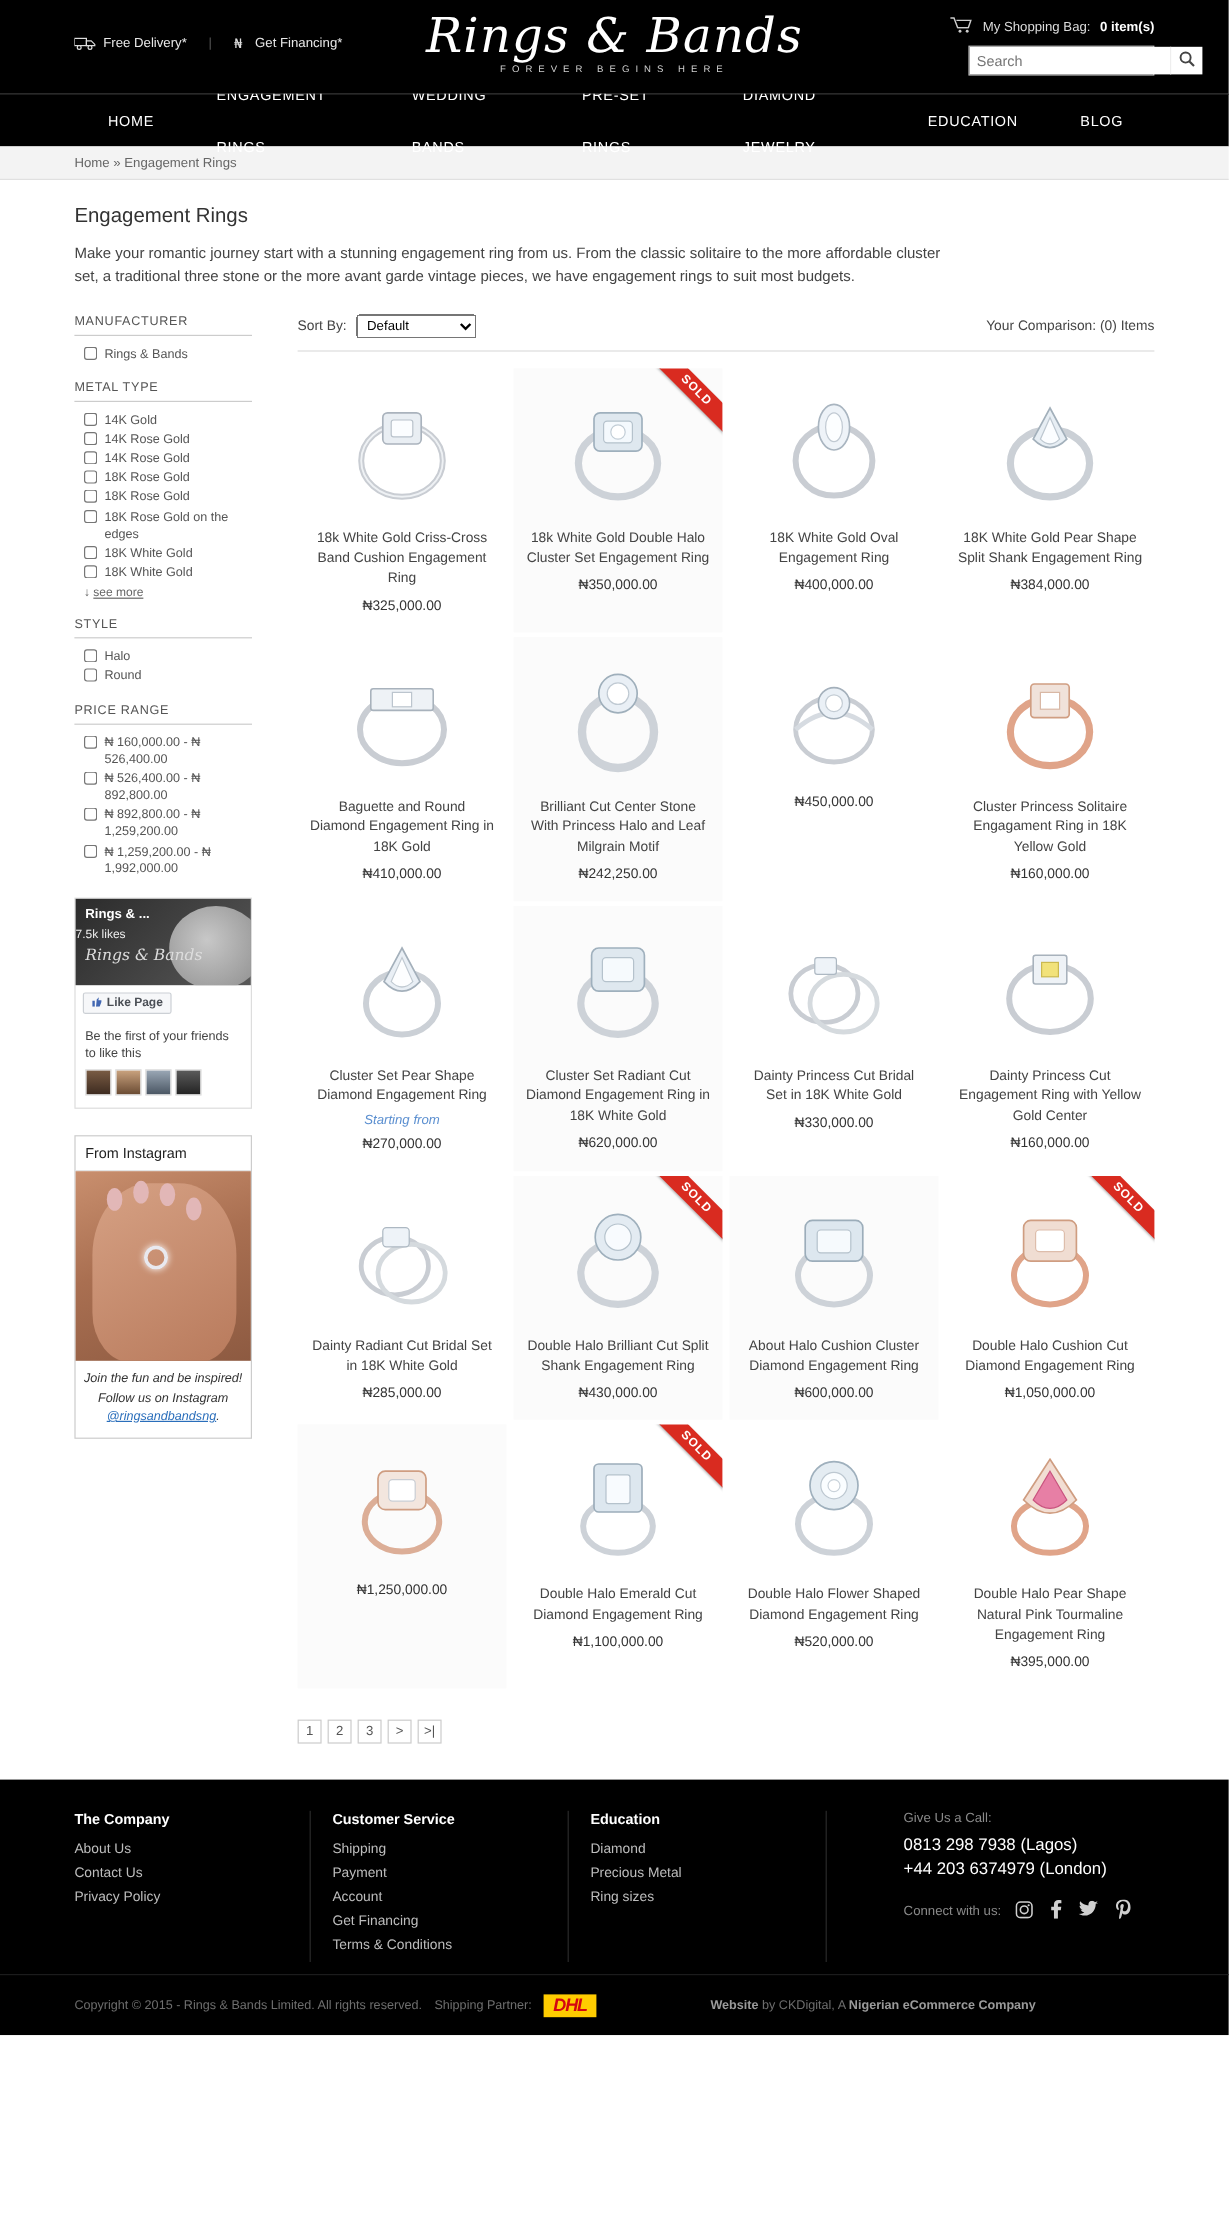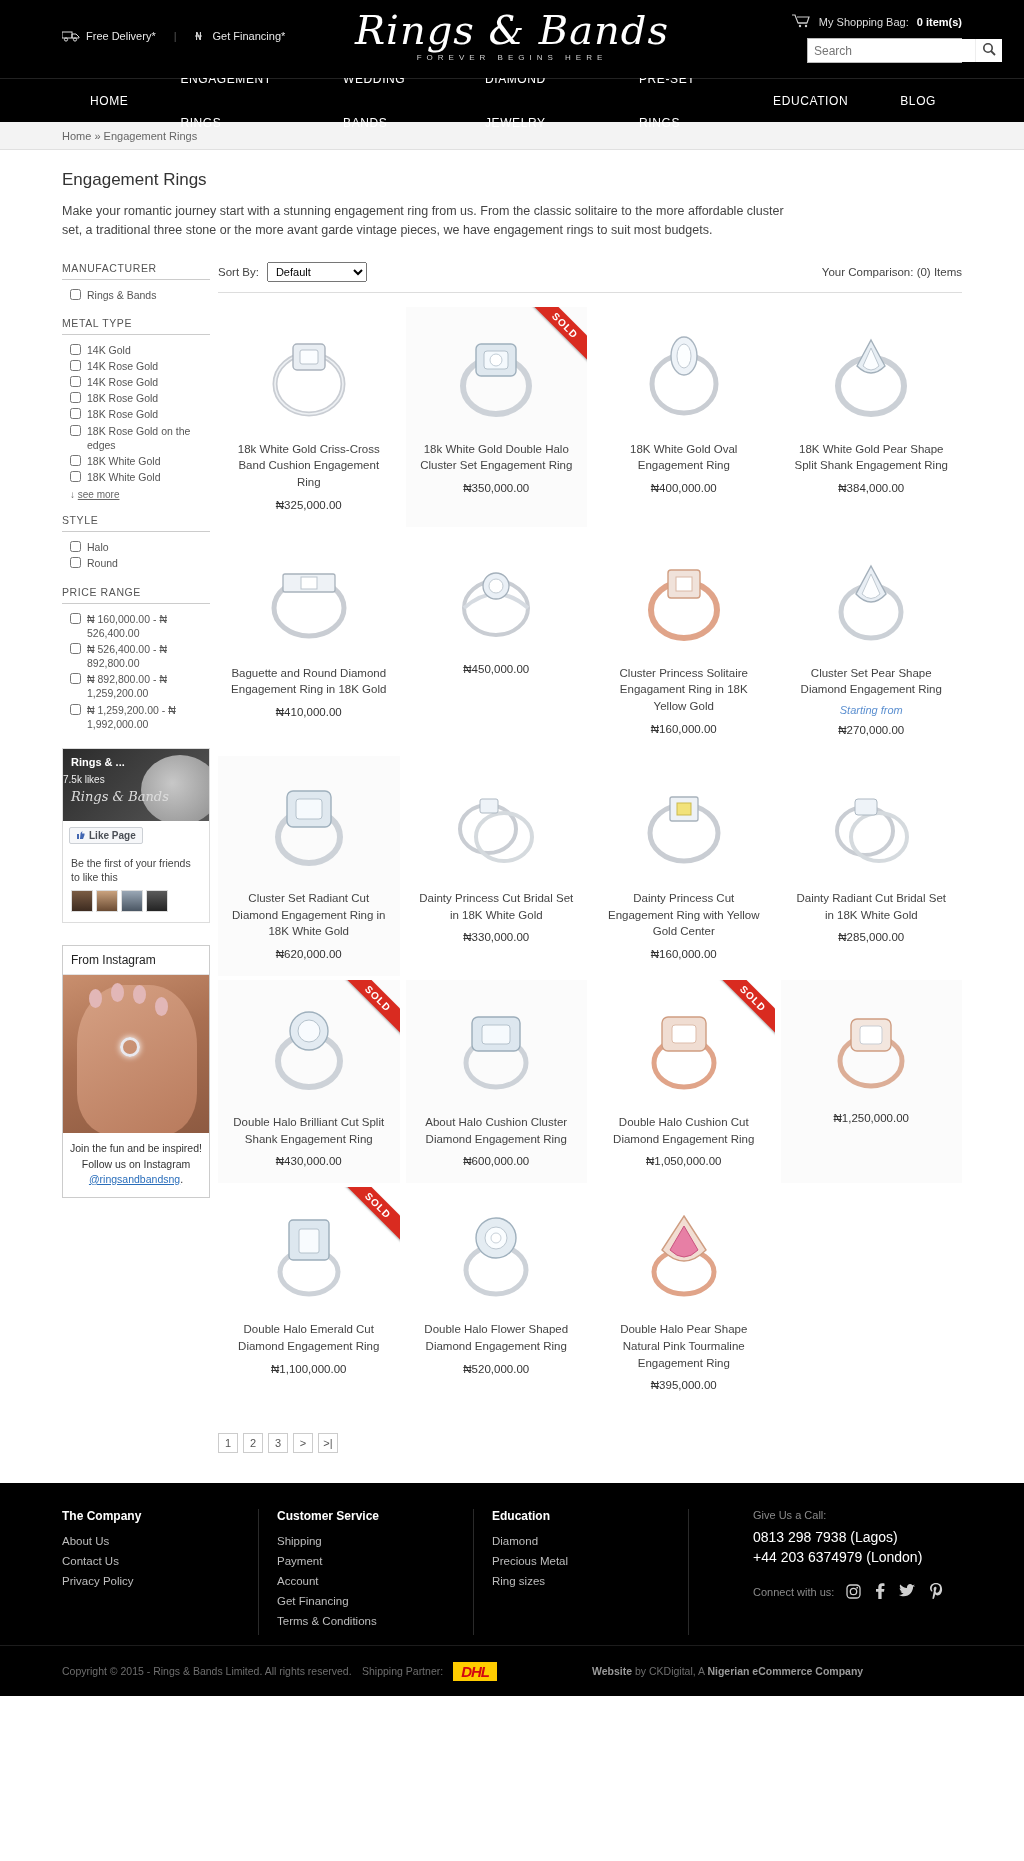--- a/index.html
+++ b/index.html
@@ -39,21 +39,21 @@
   .crumbbar { background:#f3f3f3; border-bottom:1px solid #e0e0e0; height:28px; }
   .crumbbar .inner { width:900px; margin:0 auto; line-height:28px; font-size:11px; color:#666; }
   .crumbbar a { color:#666; text-decoration:none; }
 
   
   .content { width:900px; margin:0 auto; padding-top:20px; }
   .page-title { font-size:17px; font-weight:normal; color:#333; margin:0 0 12px 0; }
   .page-desc { font-size:12.5px; line-height:1.5; color:#444; margin:0 0 22px 0; max-width:740px;}
 
   
-  .cols { display:flex; gap:8px; align-items:flex-start; }
+  .cols { display:flex; gap:38px; align-items:flex-start; }
   .sidebar { width:148px; flex:0 0 148px; }
   .main { flex:1; }
 
   
   .filter-group { margin-bottom:14px; }
   .filter-title { font-size:10.5px; color:#555; letter-spacing:.6px; padding-bottom:5px; border-bottom:1px solid #ccc; margin-bottom:7px;}
   .filter-opt { display:flex; align-items:flex-start; gap:6px; font-size:10.5px; color:#555; padding:1px 0 1px 8px; line-height:1.35;}
   .filter-opt input { margin:1px 0 0 0; width:11px; height:11px; }
   .seemore { font-size:10px; color:#666; padding-left:8px; margin-top:4px; }
   .seemore u { text-decoration:underline; }
@@ -73,21 +73,21 @@
   .f1{background:linear-gradient(#7a5c44,#3d2b20);} .f2{background:linear-gradient(#c9a27e,#6a4b33);}
   .f3{background:linear-gradient(#9aa7b5,#4a5663);} .f4{background:linear-gradient(#5b5b5b,#232323);}
 
   
   .igbox { border:1px solid #ccc; margin-top:22px; width:148px; }
   .igtitle { font-size:12px; color:#222; padding:7px 8px; border-bottom:1px solid #e3e3e3; }
   .igphoto { height:158px; background:linear-gradient(160deg,#c98f6e 0%,#a96f51 45%,#8d5a41 100%); position:relative; overflow:hidden;}
   .igphoto .hand { position:absolute; left:14px; top:10px; width:120px; height:150px; background:linear-gradient(150deg,#d6a184,#b87a5c); border-radius:40% 40% 28% 28%; }
   .igphoto .ring { position:absolute; left:57px; top:62px; width:20px; height:20px; border-radius:50%; border:3px solid #e9e9ef; box-shadow:0 0 6px #fff;}
   .igphoto .nail { position:absolute; width:13px; height:19px; border-radius:50%; background:#e2b7b7;}
-  .igcap { font-size:10.5px; color:#333; text-align:center; padding:8px 6px 10px 6px; line-height:1.45;}
+  .igcap { font-size:10.5px; color:#333; text-align:center; padding:8px 6px 10px 6px; line-height:1.45;font-style:italic;}
   .igcap a { color:#2a6ebb; text-decoration:underline; }
 
   
   .toolbar { display:flex; align-items:center; justify-content:space-between; border-bottom:1px solid #ddd; padding-bottom:10px; margin-bottom:14px;}
   .sortby { display:flex; align-items:center; gap:8px; font-size:11.5px; color:#444;}
   .sortby select { font-size:11px; padding:2px 4px; width:100px; height:20px; font-family:"Liberation Sans",sans-serif;}
   .comparison { font-size:11.5px; color:#444; }
 
   
   .grid { display:grid; grid-template-columns:repeat(4, 1fr); gap:4px 6px; }
@@ -189,22 +189,22 @@
         </button>
       </div>
     </div>
   </div>
 
   <div class="nav">
     <div class="nav-inner">
       <a href="#">HOME</a>
       <a href="#">ENGAGEMENT RINGS</a>
       <a href="#">WEDDING BANDS</a>
+      <a href="#">PRE-SET RINGS</a>
       <a href="#">DIAMOND JEWELRY</a>
-      <a href="#">PRE-SET RINGS</a>
       <a href="#">EDUCATION</a>
       <a href="#">BLOG</a>
     </div>
   </div>
 
   <div class="crumbbar">
     <div class="inner">
       <a href="#">Home</a>
       <span>»</span>
       <span>Engagement Rings</span>
@@ -419,20 +419,31 @@
               <svg class="ring-svg" viewBox="0 0 120 100">
                 <ellipse cx="60" cy="62" rx="35" ry="28" fill="none" stroke="#c9cdd3" stroke-width="5"></ellipse>
                 <rect x="34" y="28" width="52" height="18" rx="2" fill="#eef2f6" stroke="#a8b2bc" stroke-width="1.3"></rect>
                 <rect x="52" y="31" width="16" height="12" fill="#ffffff" stroke="#bcc5ce"></rect>
               </svg>
             </div>
             <div class="pname">Baguette and Round Diamond Engagement Ring in 18K Gold</div>
             <div class="pprice">₦410,000.00</div>
           </div>
 
+          <div class="card highlight">
+            <div class="thumb">
+              <svg class="ring-svg" viewBox="0 0 120 100">
+                <ellipse cx="60" cy="64" rx="30" ry="30" fill="none" stroke="#cdd2d8" stroke-width="7"></ellipse>
+                <circle cx="60" cy="32" r="16" fill="#e9eff5" stroke="#9fafbb" stroke-width="1.4"></circle>
+                <circle cx="60" cy="32" r="9" fill="#ffffff" stroke="#c0cad3"></circle>
+              </svg>
+            </div>
+            <div class="pname">Brilliant Cut Center Stone With Princess Halo and Leaf Milgrain Motif</div>
+            <div class="pprice">₦242,250.00</div>
+          </div>
 
           <div class="card">
             <div class="thumb">
               <svg class="ring-svg" viewBox="0 0 120 100">
                 <ellipse cx="60" cy="62" rx="32" ry="27" fill="none" stroke="#c9cdd3" stroke-width="4"></ellipse>
                 <path d="M28 62 Q60 34 92 62" fill="none" stroke="#d6dbe1" stroke-width="4"></path>
                 <circle cx="60" cy="40" r="13" fill="#eaf0f6" stroke="#a4b0bb" stroke-width="1.3"></circle>
                 <circle cx="60" cy="40" r="7" fill="#ffffff" stroke="#c3ccd4"></circle>
               </svg>
             </div>

